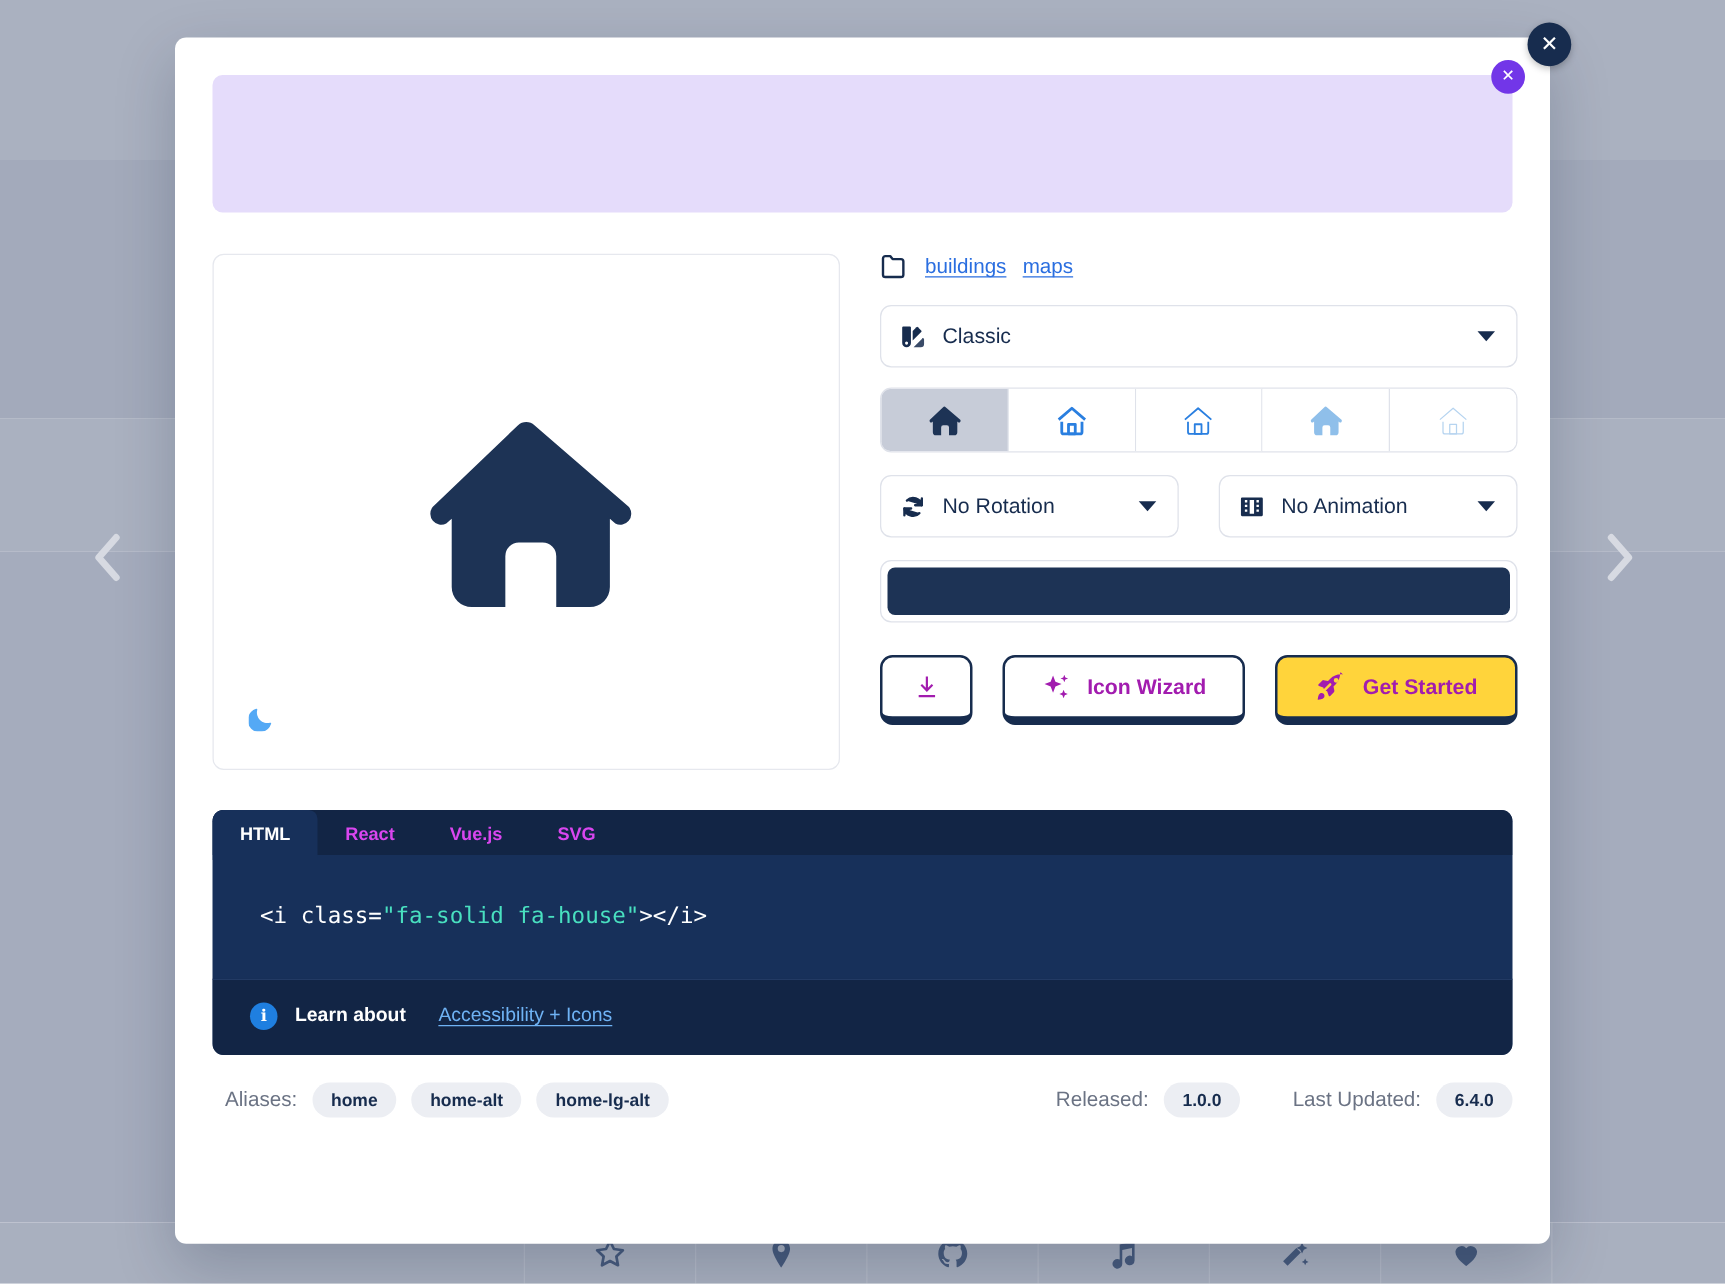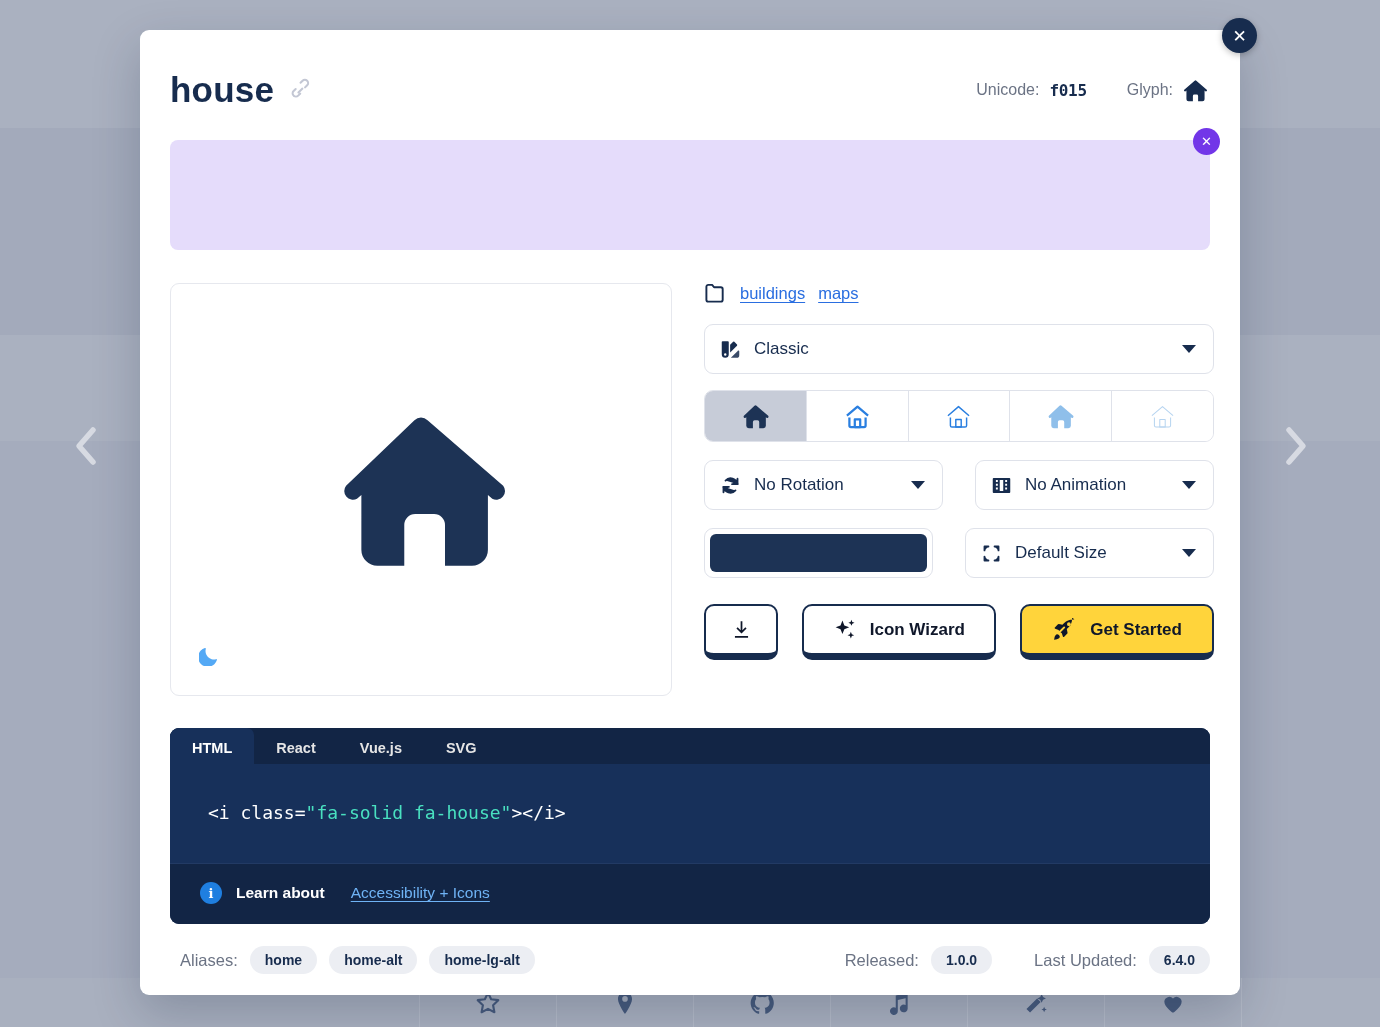--- a/index.html
+++ b/index.html
@@ -146,39 +146,39 @@
     height: 50px; border: 1px solid #dfe2ea; border-radius: 9px;
     background: #ffffff; padding: 5px; cursor: pointer;
   }
   .color-swatch .fill { width: 100%; height: 100%; background: #1d3355; border-radius: 6px; }
 
   
   .actions { display: flex; gap: 24px; align-items: flex-start; margin-top: 26px; }
   .btn {
     display: flex; align-items: center; justify-content: center; gap: 13px;
     height: 56px; border-radius: 10px; cursor: pointer;
-    font-size: 17px; font-weight: 700; color: #0f172a;
+    font-size: 17px; font-weight: 700; color: #a21caf;
     background: #ffffff; border: 2px solid #172c4e; border-bottom-width: 7px;
   }
   .btn svg { fill: currentColor; }
   .btn-download { width: 76px; }
   .btn-download svg { width: 21px; height: 21px; }
   .btn-wizard { width: 198px; }
   .btn-wizard svg { width: 23px; height: 23px; }
   .btn-started { width: 198px; background: #ffd43b; border-color: #172c4e; }
   .btn-started svg { width: 25px; height: 23px; }
 
   
   .code-panel {
     margin: 32px 30px 0 30px; background: #17305a; border-radius: 9px; overflow: hidden;
   }
   .code-tabs { display: flex; height: 36px; background: #122545; }
   .code-tab {
     display: flex; align-items: center; padding: 0 22px; height: 40px;
-    font-size: 14.5px; font-weight: 700; color: #e5e5e5; cursor: pointer;
+    font-size: 14.5px; font-weight: 700; color: #d946ef; cursor: pointer;
   }
   .code-tab.active { background: #17305a; color: #ffffff; border-radius: 7px 7px 0 0; }
   .code-body { padding: 38px 38px 40px 38px; }
   .code-line {
     font-family: "DejaVu Sans Mono", monospace; font-size: 18px; color: #ffffff;
     white-space: pre;
   }
   .code-str { color: #49e0c0; }
   .code-foot {
     display: flex; align-items: center; gap: 14px;
@@ -264,46 +264,20 @@
       <svg viewBox="0 0 30 44">
           <polyline points="8,6 22,22 8,38"></polyline>
         </svg>
     </div>
   </div>
 
   <div class="modal-close">✕</div>
 
   <div class="modal">
 
-    <div class="modal-header">
-      <div class="title-wrap">
-        <div class="icon-title">house</div>
-        <span class="link-icon">
-          <svg viewBox="0 0 24 24">
-              <path d="M9.3 14.7a1 1 0 010-1.4l3.9-3.9a1 1 0 011.4 1.4l-3.9 3.9a1 1 0 01-1.4 0z"></path>
-              <path d="M7.6 18.8a4.1 4.1 0 01-2.9-7l2-2a1 1 0 011.4 1.4l-2 2a2.1 2.1 0 103 3l2-2a1 1 0 011.4 1.4l-2 2a4.1 4.1 0 01-2.9 1.2zM16.4 10a1 1 0 01-.7-1.7l2-2a2.1 2.1 0 10-3-3l-2 2a1 1 0 01-1.4-1.4l2-2a4.1 4.1 0 015.8 5.8l-2 2a1 1 0 01-.7.3z"></path>
-            </svg>
-        </span>
-      </div>
-
-      <div class="header-meta">
-        <div class="meta-group">
-          <span class="meta-label">Unicode:</span>
-          <span class="meta-value">f015</span>
-        </div>
-        <div class="meta-group">
-          <span class="meta-label">Glyph:</span>
-          <span class="glyph-icon">
-            <svg viewBox="0 0 24 22">
-                <path d="M11.2 1.6a1.2 1.2 0 011.6 0l10 8.6a1 1 0 01-1.3 1.5l-.8-.7v8.4a2 2 0 01-2 2h-4.2v-5.2a1.4 1.4 0 00-1.4-1.4h-2.2a1.4 1.4 0 00-1.4 1.4v5.2H5.3a2 2 0 01-2-2V11l-.8.7a1 1 0 01-1.3-1.5z"></path>
-              </svg>
-          </span>
-        </div>
-      </div>
-    </div>
 
     <div class="banner-wrap">
       <div class="banner"></div>
       <div class="banner-close">✕</div>
     </div>
 
     <div class="modal-body">
 
       <div class="preview-card">
         <svg class="house-big" viewBox="0 0 24 22">
@@ -395,32 +369,20 @@
             </span>
             <span class="sel-label">No Animation</span>
             <span class="caret"></span>
           </div>
         </div>
 
         <div class="row2">
           <div class="color-swatch">
             <div class="fill"></div>
           </div>
-          <div class="select">
-            <span class="sel-icon">
-              <svg viewBox="0 0 24 24" fill="none" stroke="currentColor" stroke-width="2.1" stroke-linecap="round" stroke-linejoin="round">
-                <polyline points="4,8.5 4,4 8.5,4"></polyline>
-                  <polyline points="15.5,4 20,4 20,8.5"></polyline>
-                <polyline points="20,15.5 20,20 15.5,20"></polyline>
-                  <polyline points="8.5,20 4,20 4,15.5"></polyline>
-                </svg>
-            </span>
-            <span class="sel-label">Default Size</span>
-            <span class="caret"></span>
-          </div>
         </div>
 
         <div class="actions">
           <div class="btn btn-download">
             <svg viewBox="0 0 24 24">
                 <path d="M11 2.5h2v10.3l3.4-3.4 1.4 1.4-5.8 5.8-5.8-5.8 1.4-1.4 3.4 3.4zM4.5 19.5h15v2h-15z"></path>
               </svg>
           </div>
           <div class="btn btn-wizard">
             <svg viewBox="0 0 24 24">

